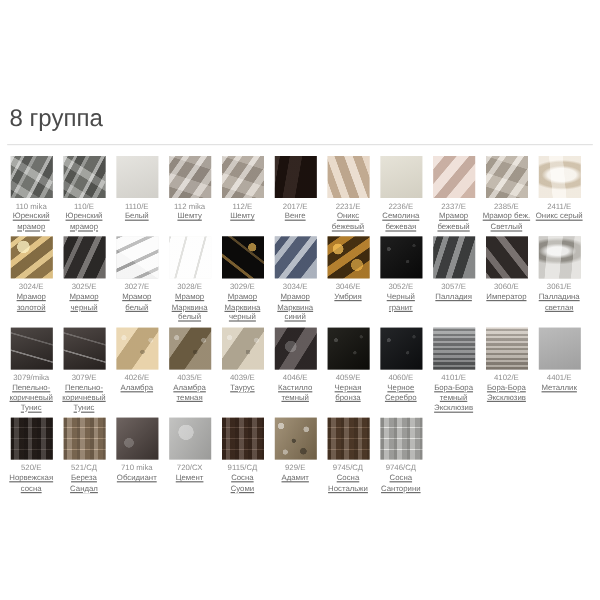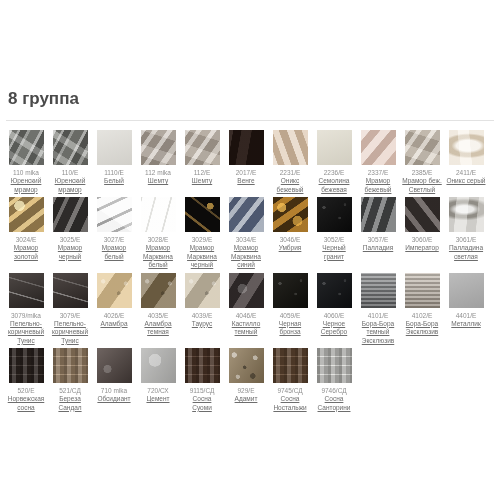--- a/index.html
+++ b/index.html
@@ -14,22 +14,22 @@
     overflow: hidden;
   }
   .page {
     width: 500px;
     height: 500px;
     position: relative;
     box-sizing: border-box;
     padding: 0;
   }
   .page-title {
-    font-size: 17px;
-    font-weight: 700;
+    font-size: 20px;
+    font-weight: 400;
     color: #4a4a4a;
     margin: 0;
     padding: 86px 0 0 8px;
     line-height: 26px;
     letter-spacing: 0px;
   }
   .title-rule {
     height: 1px;
     background: #e2e2e2;
     margin: 8px 6px 0 6px;

